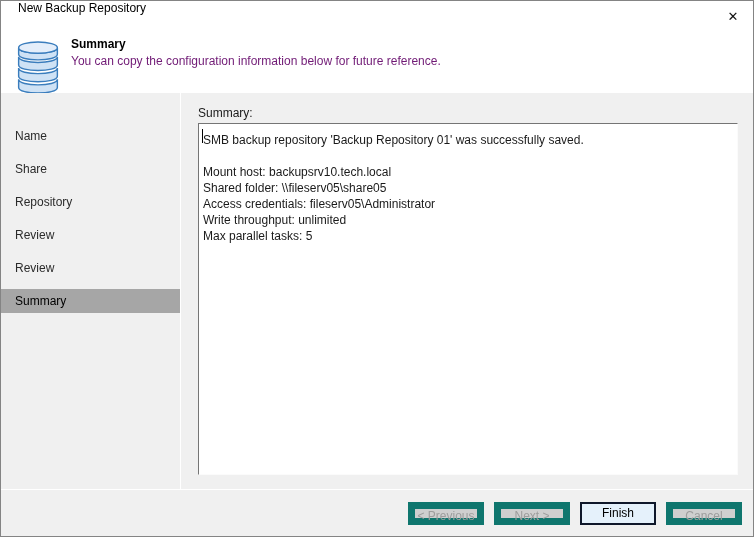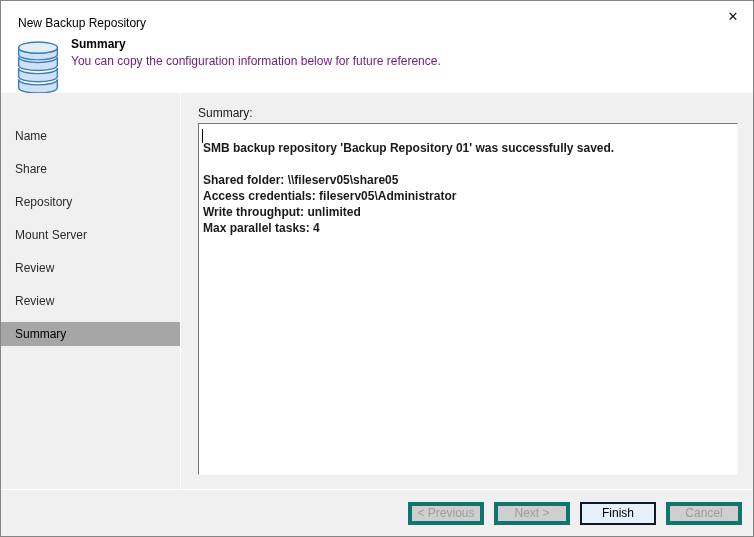--- a/index.html
+++ b/index.html
@@ -4,21 +4,21 @@
 <style>
   * { margin:0; padding:0; box-sizing:border-box; }
   html,body { background:#ffffff; }
   body { font-family:"Liberation Sans","DejaVu Sans",sans-serif; font-size:12px; color:#1a1a1a; }
 
   .window { position:relative; width:754px; height:537px; background:#f0f0f0;
             border:1px solid #848484; overflow:hidden; }
 
   
   .titlebar { position:absolute; top:0; left:0; right:0; height:31px; background:#ffffff; }
-  .title { position:absolute; left:17px; top:15px; color:#000; }
+  .title { position:absolute; left:17px; top:0; color:#000; }
   .close { position:absolute; right:10px; top:6px; width:20px; height:20px;
            text-align:center; line-height:20px; font-size:13px; color:#111; cursor:default; }
 
   
   .header { position:absolute; top:31px; left:0; right:0; height:61px; background:#ffffff; }
   .hicon { position:absolute; left:14px; top:8px; }
   .htitle { position:absolute; left:70px; top:5px; font-weight:bold; color:#000; }
   .hdesc  { position:absolute; left:70px; top:22px; color:#701a75; }
 
   
@@ -26,30 +26,30 @@
              background:#f0f0f0; border-right:1px solid #ffffff; padding-top:31px; }
   .nav-item { height:24px; line-height:24px; padding-left:14px; margin-bottom:9px; color:#2b2b2b; }
   .nav-item.selected { background:#a6a6a6; color:#000; }
 
   
   .content { position:absolute; left:181px; top:92px; right:0; bottom:47px; background:#f0f0f0; }
   .content-label { position:absolute; left:16px; top:13px; color:#1a1a1a; }
   .summary-box { position:absolute; left:16px; top:30px; width:540px; height:352px;
                  background:#ffffff; border:1px solid #757575;
                  border-right-color:#fbfbfb; border-bottom-color:#fbfbfb;
-                 padding:16px 4px 4px 4px; overflow:hidden;font-weight:bold; }
+                 padding:8px 4px 4px 4px; overflow:hidden; }
   .sum-line { height:16px; line-height:16px; white-space:pre; color:#1a1a1a; }
   .caret { position:absolute; left:3px; top:5px; width:1px; height:14px; background:#000; }
 
   
   .footer { position:absolute; left:0; right:0; bottom:0; height:47px; background:#f0f0f0;
             border-top:1px solid #ffffff; display:flex; justify-content:flex-end;
             align-items:center; gap:10px; padding-right:11px; }
   .btn { width:76px; height:23px; font-family:inherit; font-size:12px; text-align:center; }
-  .btn.disabled { background:#cfcfcf; color:#9d9d9d; border:4px solid #0f766e; }
+  .btn.disabled { background:#cfcfcf; color:#9d9d9d; border:7px solid #0f766e; }
   .btn.default { background:#e5f1fb; color:#000; border:2px solid #0f172a; }
 </style>
 </head>
 <body>
 
 <div class="window">
 
   <div class="titlebar">
     <span class="title">New Backup Repository</span>
     <span class="close">✕</span>
@@ -68,36 +68,36 @@
       </svg>
     </span>
     <div class="htitle">Summary</div>
     <div class="hdesc">You can copy the configuration information below for future reference.</div>
   </div>
 
   <div class="sidebar">
     <div class="nav-item">Name</div>
     <div class="nav-item">Share</div>
     <div class="nav-item">Repository</div>
-    <div class="nav-item">Mount Server</div>
     <div class="nav-item">Review</div>
     <div class="nav-item">Review</div>
     <div class="nav-item selected">Summary</div>
   </div>
 
   <div class="content">
     <div class="content-label">Summary:</div>
     <div class="summary-box">
       <span class="caret"></span>
       <div class="sum-line">SMB backup repository 'Backup Repository 01' was successfully saved.</div>
       <div class="sum-line"></div>
+      <div class="sum-line">Mount host: backupsrv10.tech.local</div>
       <div class="sum-line">Shared folder: \\fileserv05\share05</div>
       <div class="sum-line">Access credentials: fileserv05\Administrator</div>
       <div class="sum-line">Write throughput: unlimited</div>
-      <div class="sum-line">Max parallel tasks: 4</div>
+      <div class="sum-line">Max parallel tasks: 5</div>
     </div>
   </div>
 
   <div class="footer">
     <button class="btn disabled" disabled="">&lt; Previous</button>
     <button class="btn disabled" disabled="">Next &gt;</button>
     <button class="btn default">Finish</button>
     <button class="btn disabled" disabled="">Cancel</button>
   </div>
 

